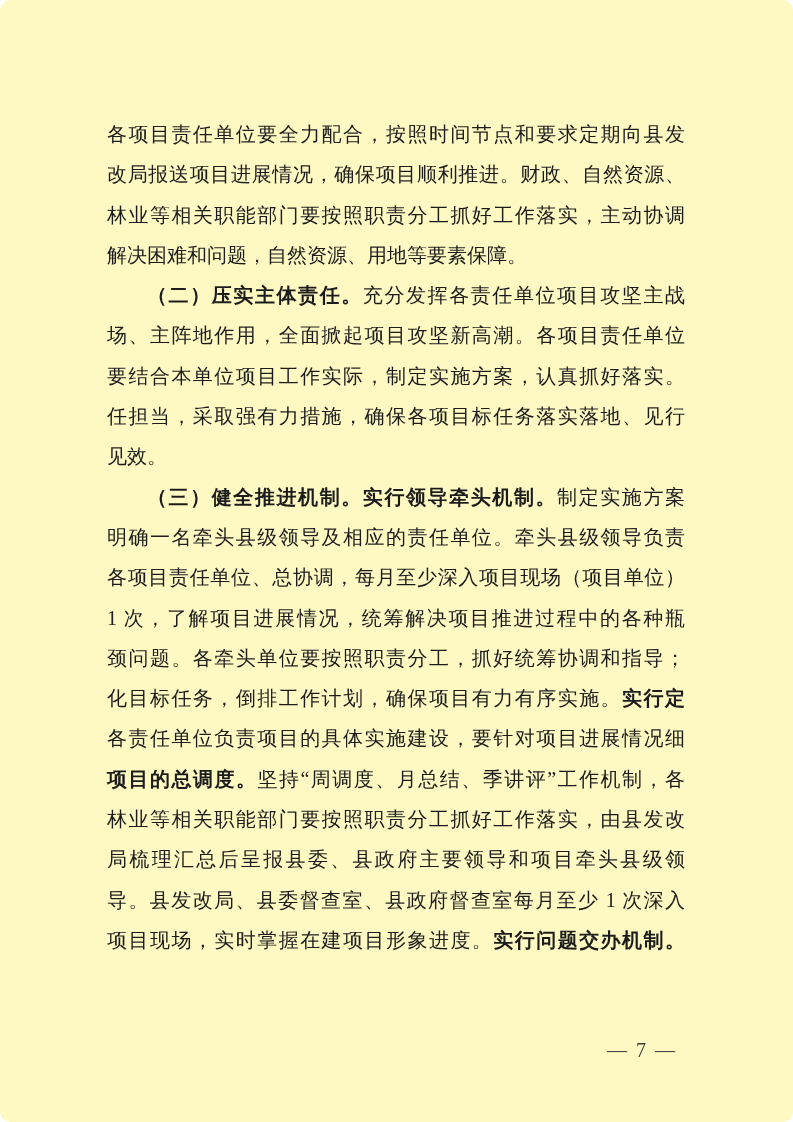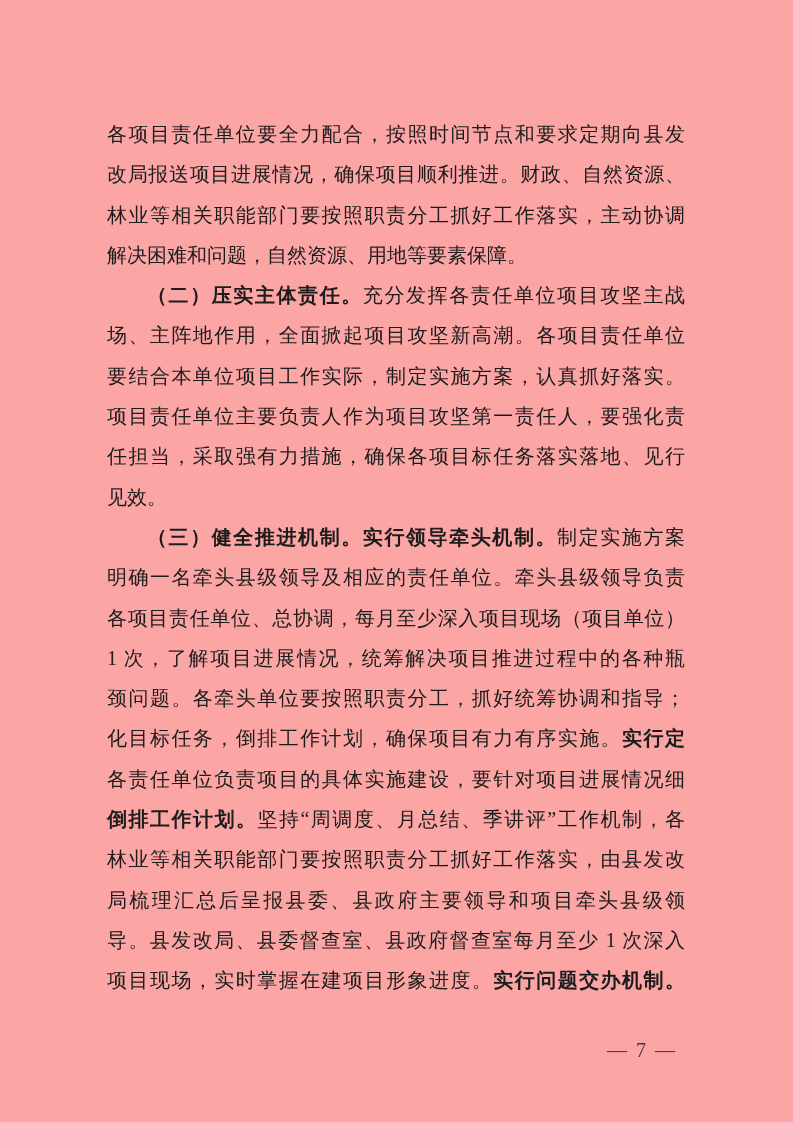--- a/index.html
+++ b/index.html
@@ -4,23 +4,24 @@
 <style>
   html, body {
     margin: 0;
     padding: 0;
     background: #ffffff;
   }
   .sheet {
     position: relative;
     width: 793px;
     height: 1122px;
-    background: #fca5a5;
+    background: #fef9c3;
     overflow: hidden;
     font-family: "Liberation Serif", "DejaVu Serif", serif;
+    border-radius: 10px;
   }
   .body-text {
     position: absolute;
     left: 107px;
     top: 114px;
     width: 578px;
     font-size: 20px;
     line-height: 40.3px;
     color: #1c1c1c;
     font-weight: 400;
@@ -66,33 +67,32 @@
       <div class="paragraph">
         <div class="line full"><span class="seg">各项目责任单位要全力配合，按照时间节点和要求定期向县发</span></div>
         <div class="line full"><span class="seg">改局报送项目进展情况，确保项目顺利推进。财政、自然资源、</span></div>
         <div class="line full"><span class="seg">林业等相关职能部门要按照职责分工抓好工作落实，主动协调</span></div>
         <div class="line"><span class="seg">解决困难和问题，自然资源、用地等要素保障。</span></div>
       </div>
       <div class="paragraph">
         <div class="line full indent"><span class="seg emphasis">（二）压实主体责任。</span><span class="seg">充分发挥各责任单位项目攻坚主战</span></div>
         <div class="line full"><span class="seg">场、主阵地作用，全面掀起项目攻坚新高潮。各项目责任单位</span></div>
         <div class="line full"><span class="seg">要结合本单位项目工作实际，制定实施方案，认真抓好落实。</span></div>
-        <div class="line full"><span class="seg">项目责任单位主要负责人作为项目攻坚第一责任人，要强化责</span></div>
         <div class="line full"><span class="seg">任担当，采取强有力措施，确保各项目标任务落实落地、见行</span></div>
         <div class="line"><span class="seg">见效。</span></div>
       </div>
       <div class="paragraph">
         <div class="line full indent"><span class="seg emphasis">（三）健全推进机制。实行领导牵头机制。</span><span class="seg">制定实施方案</span></div>
         <div class="line full"><span class="seg">明确一名牵头县级领导及相应的责任单位。牵头县级领导负责</span></div>
         <div class="line full"><span class="seg">各项目责任单位、总协调，每月至少深入项目现场（项目单位）</span></div>
         <div class="line full"><span class="seg">1 次，了解项目进展情况，统筹解决项目推进过程中的各种瓶</span></div>
         <div class="line full"><span class="seg">颈问题。各牵头单位要按照职责分工，抓好统筹协调和指导；</span></div>
         <div class="line full"><span class="seg">化目标任务，倒排工作计划，确保项目有力有序实施。</span><span class="seg emphasis">实行定</span></div>
         <div class="line full"><span class="seg">各责任单位负责项目的具体实施建设，要针对项目进展情况细</span></div>
-        <div class="line full"><span class="seg emphasis">倒排工作计划。</span><span class="seg">坚持“周调度、月总结、季讲评”工作机制，各</span></div>
+        <div class="line full"><span class="seg emphasis">项目的总调度。</span><span class="seg">坚持“周调度、月总结、季讲评”工作机制，各</span></div>
         <div class="line full"><span class="seg">林业等相关职能部门要按照职责分工抓好工作落实，由县发改</span></div>
         <div class="line full"><span class="seg">局梳理汇总后呈报县委、县政府主要领导和项目牵头县级领</span></div>
         <div class="line full"><span class="seg">导。县发改局、县委督查室、县政府督查室每月至少 1 次深入</span></div>
         <div class="line full"><span class="seg">项目现场，实时掌握在建项目形象进度。</span><span class="seg emphasis">实行问题交办机制。</span></div>
       </div>
     </div>
   <div class="page-number">— 7 —</div>
 </div>
 
 </body></html>

